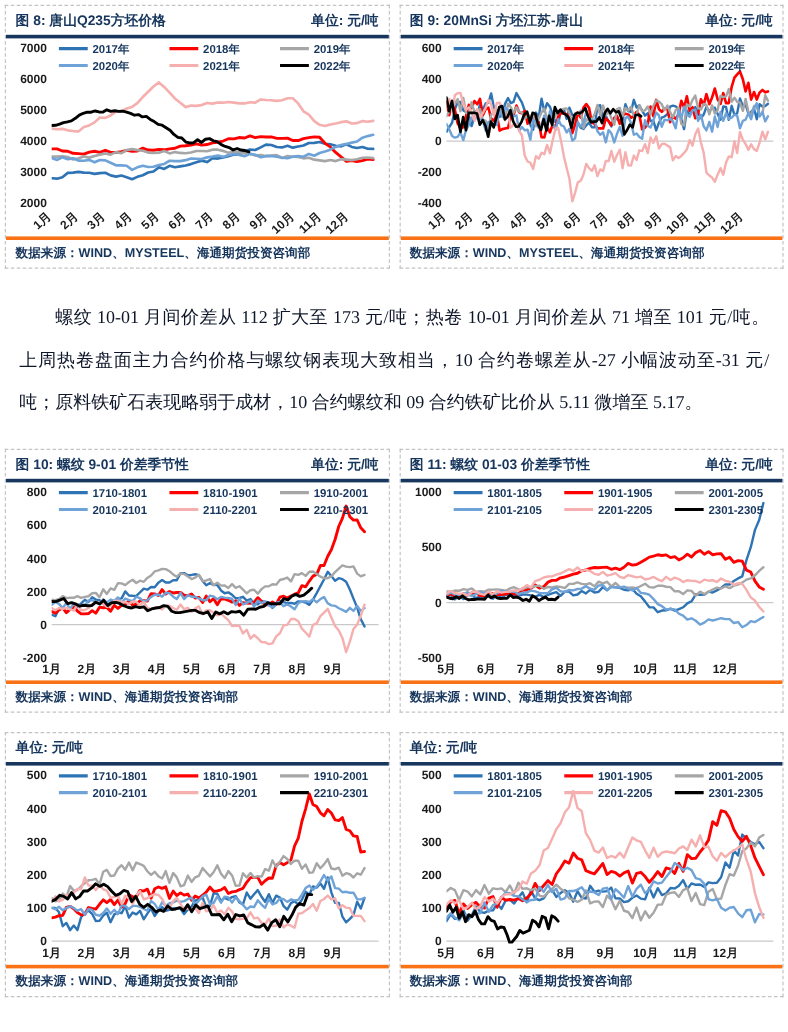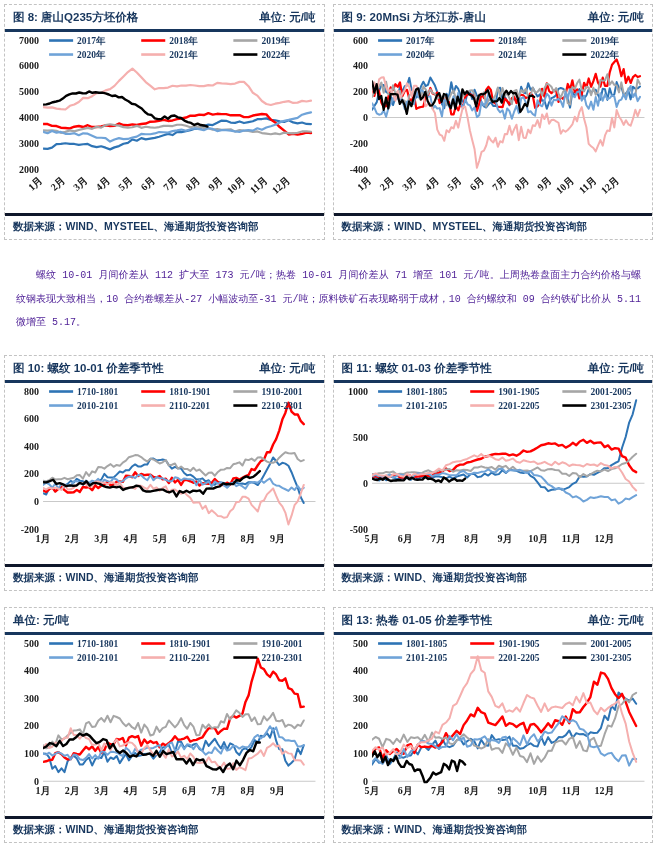--- a/index.html
+++ b/index.html
@@ -19,35 +19,35 @@
     min-width:0;
   }
   .panel-header {
     display:flex; justify-content:space-between; align-items:baseline;
     padding:5px 8px 4px 8px;
     border-bottom:3px solid #17365D;
     color:#17365D; font-weight:bold; font-size:11.5px;
     white-space:nowrap;
   }
   .panel-header .unit { font-style:normal; }
-  .panel-body { padding:1px 2px 16px 2px;font-family:Liberation Serif, serif; }
+  .panel-body { padding:1px 2px 0 2px; }
   .panel-footer {
-    border-top:3px solid #0f172a;
+    border-top:3px solid #f97316;
     padding:4px 8px 5px 8px;
     color:#17365D; font-weight:bold; font-size:10.5px;
     white-space:nowrap; overflow:hidden;
   }
   .para {
     margin:24px 12px 20px 12px;
-    font-family:Liberation Mono, monospace;
-    font-size:10px;
+    font-family:Liberation Serif, serif;
+    font-size:15px;
     line-height:2.35;
     text-align:justify;
     text-indent:2em;
-    color:#4c1d95;
+    color:#0f172a;
   }
   .spacer-md { height:14px; }
   svg.chart-svg { display:block; }
 </style>
 </head>
 <body>
 
 <div class="page">
 
   <div class="row">
@@ -160,21 +160,21 @@
       </div>
       <div class="panel-footer">数据来源：WIND、MYSTEEL、海通期货投资咨询部</div>
     </div>
   </div>
 
   <p class="para">螺纹 10-01 月间价差从 112 扩大至 173 元/吨；热卷 10-01 月间价差从 71 增至 101 元/吨。上周热卷盘面主力合约价格与螺纹钢表现大致相当，10 合约卷螺差从-27 小幅波动至-31 元/吨；原料铁矿石表现略弱于成材，10 合约螺纹和 09 合约铁矿比价从 5.11 微增至 5.17。</p>
 
   <div class="row">
     <div class="panel">
       <div class="panel-header">
-        <span>图 10:   螺纹 10-01 价差季节性</span>
+        <span>图 10:   螺纹 9-01 价差季节性</span>
         <span class="unit">单位: 元/吨</span>
       </div>
       <div class="panel-body">
         <div class="chart">
             <svg class="chart-svg" width="100%" viewBox="0 0 314 164">
               <defs>
                 <clipPath id="clip2">
                   <rect x="36" y="5" width="272" height="142"></rect>
                 </clipPath>
               </defs>
@@ -317,21 +317,20 @@
               <text x="162" y="25" font-size="9.5" font-weight="bold" fill="#17365D">2110-2201</text>
               <line x1="226" x2="250" y1="21.5" y2="21.5" stroke="#000000" stroke-width="2.6"></line>
               <text x="254" y="25" font-size="9.5" font-weight="bold" fill="#17365D">2210-2301</text>
             </svg>
           </div>
       </div>
       <div class="panel-footer">数据来源：WIND、海通期货投资咨询部</div>
     </div>
     <div class="panel">
       <div class="panel-header">
-        <span>图 13:   热卷 01-05 价差季节性</span>
         <span class="unit">单位: 元/吨</span>
       </div>
       <div class="panel-body">
         <div class="chart">
             <svg class="chart-svg" width="100%" viewBox="0 0 314 164">
               <defs>
                 <clipPath id="clip5">
                   <rect x="36" y="5" width="272" height="142"></rect>
                 </clipPath>
               </defs>

